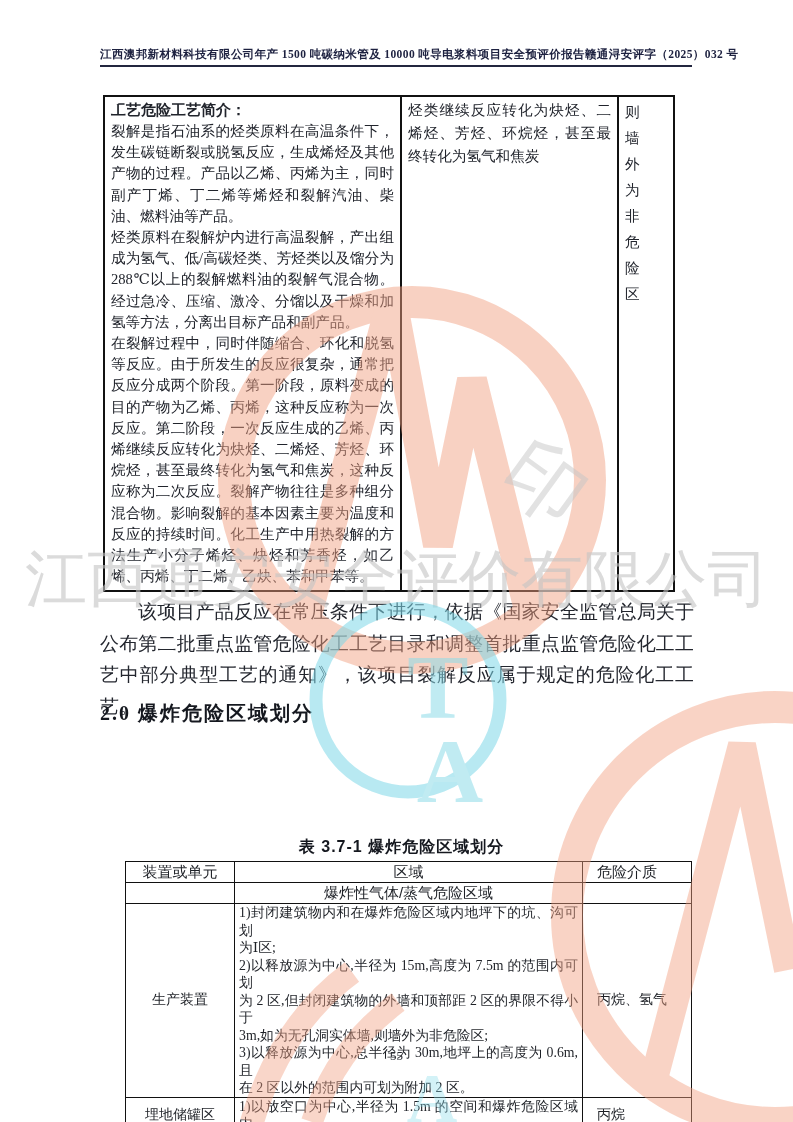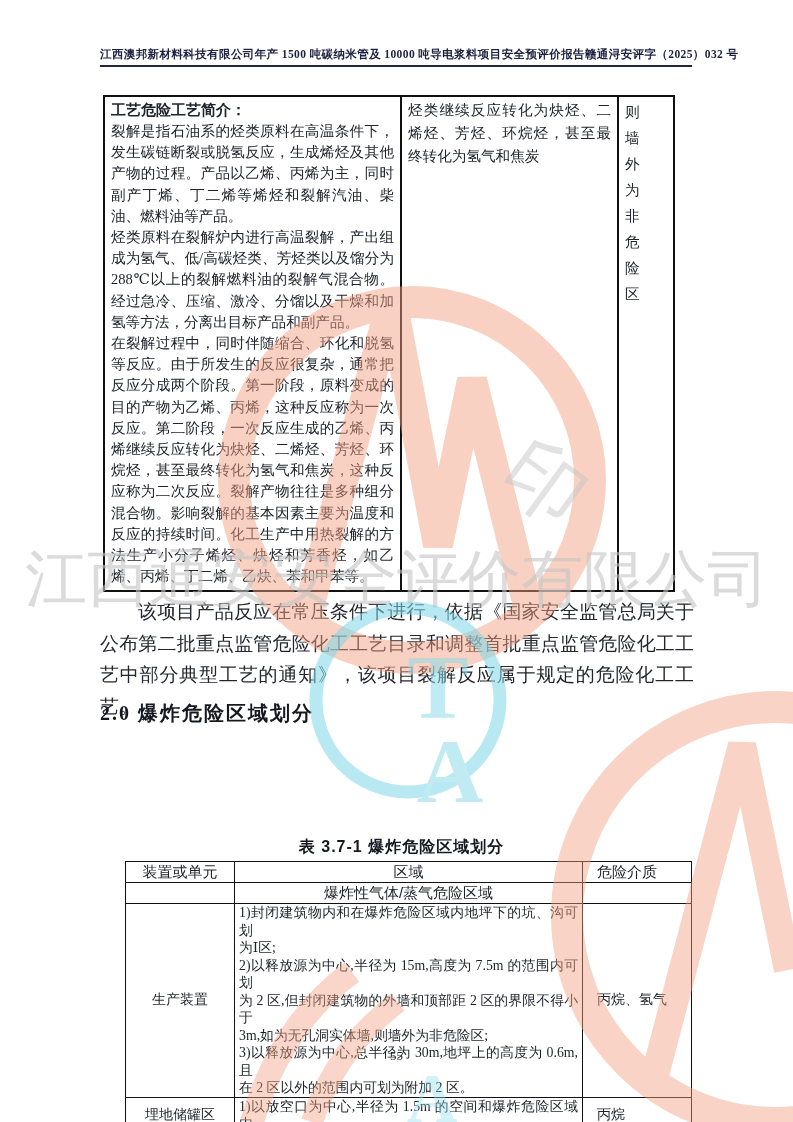--- a/index.html
+++ b/index.html
@@ -22,21 +22,21 @@
   }
   
   .tbl1{
     position:absolute;left:103px;top:95px;
     border-collapse:collapse;table-layout:fixed;
   }
   .tbl1 td{
     border:2px solid #111;vertical-align:top;
     padding:2px 6px 2px 6px;overflow:hidden;
   }
-  .tbl1 .c1{width:283px;height:489px;}
+  .tbl1 .c1{width:283px;height:489px;border-radius:31px;}
   .tbl1 .c2{width:203px;}
   .tbl1 .c3{width:42px;}
   .tbl1 p{margin:0;font-size:14.6px;line-height:21.2px;text-align:justify;}
   .tbl1 .cell-title{
     font-family:"Liberation Sans","DejaVu Sans",sans-serif;
     font-weight:bold;font-size:15px;line-height:22px;text-align:left;
   }
   .tbl1 .c2 p{line-height:23px;}
   .tbl1 .c3 p{letter-spacing:7px;line-height:26px;text-align:left;word-break:break-all;}
   

